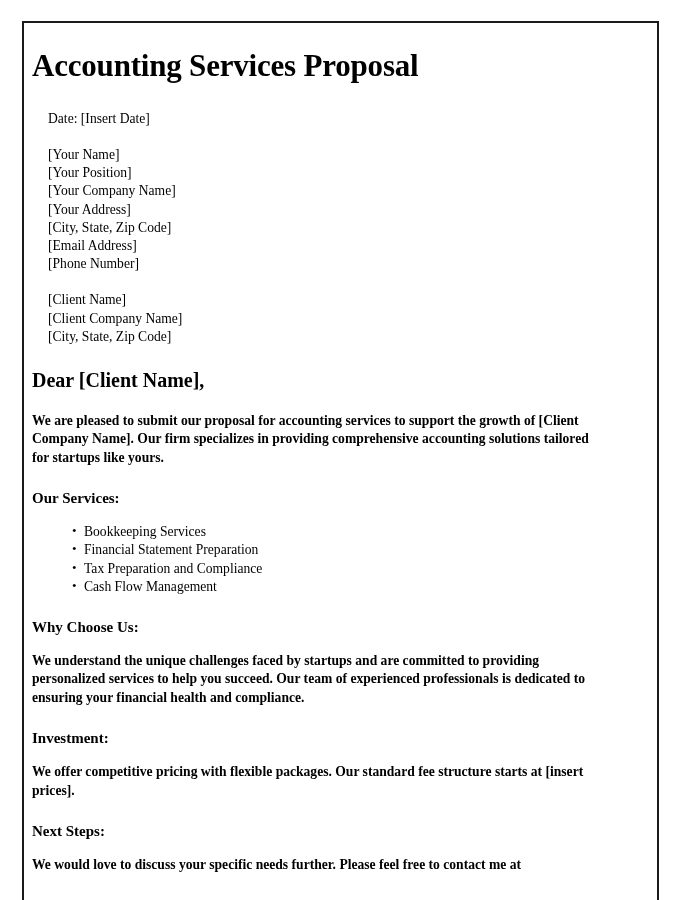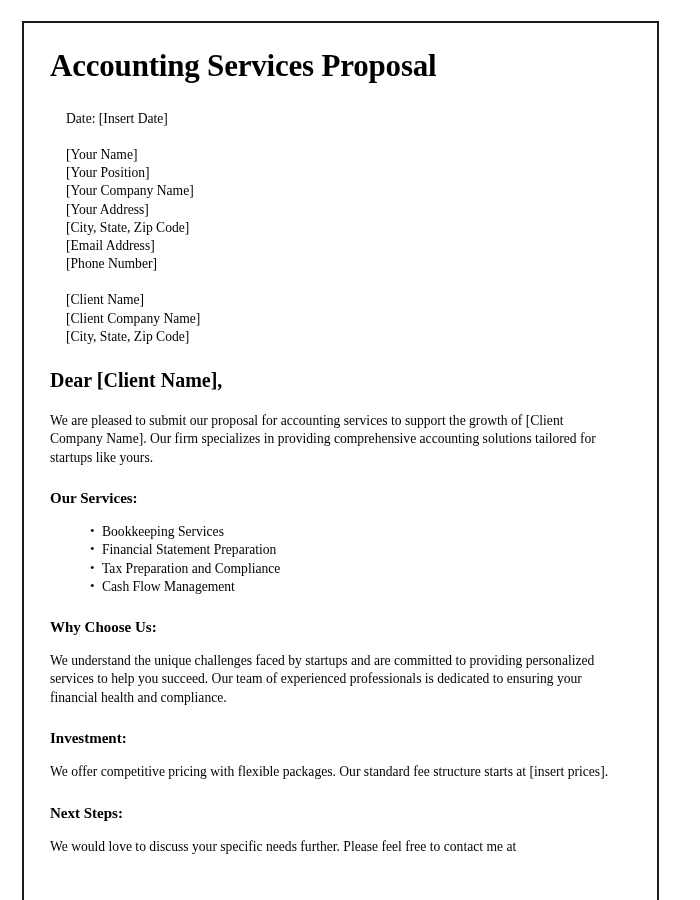--- a/index.html
+++ b/index.html
@@ -21,21 +21,21 @@
     top: 21px;
     width: 637px;
     height: 920px;          
     background: #ffffff;
     border: 2px solid #1a1a1a;
     box-sizing: border-box;
     overflow: hidden;
   }
 
   #content {
-    padding: 26px 30px 0 26px;
+    padding: 26px 30px 0 8px;
   }
 
   .doc-title {
     font-size: 31px;
     font-weight: bold;
     line-height: 1.12;
     margin: 0 0 26px 0;
     letter-spacing: -0.2px;
   }
 
@@ -58,20 +58,21 @@
     line-height: 1.2;
     margin: 22px 0 20px 0;
   }
 
   .para {
     font-size: 13.6px;
     line-height: 18.4px;
     margin: 4px 0 22px 0;
     max-width: 560px;
     text-align: left;
+    font-weight: bold;
   }
 
   .section-heading {
     font-size: 15px;
     font-weight: bold;
     line-height: 1.2;
     margin: 0 0 16px 0;
   }
 
   ul.services {

